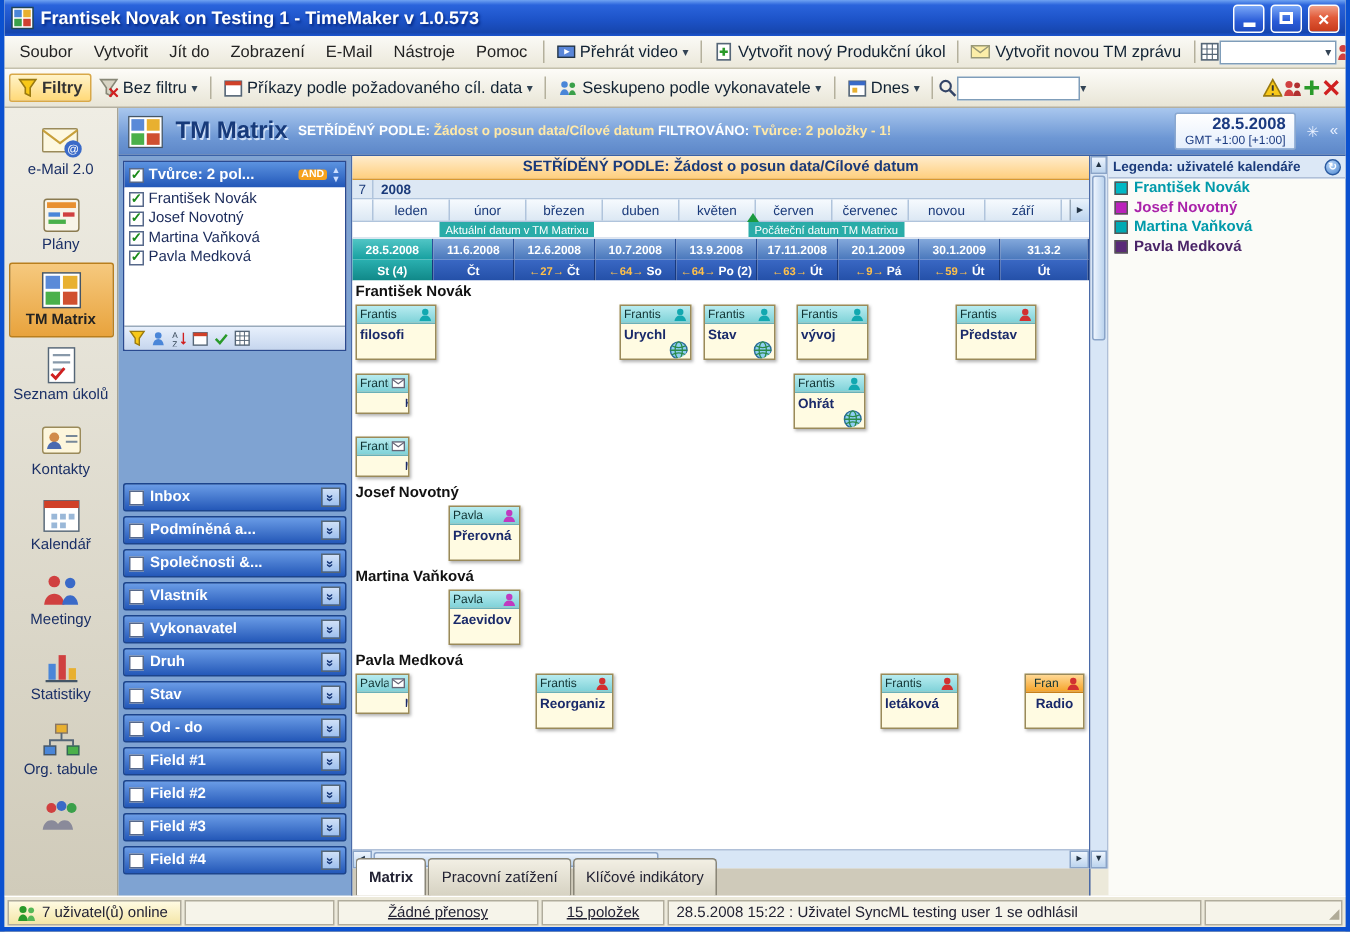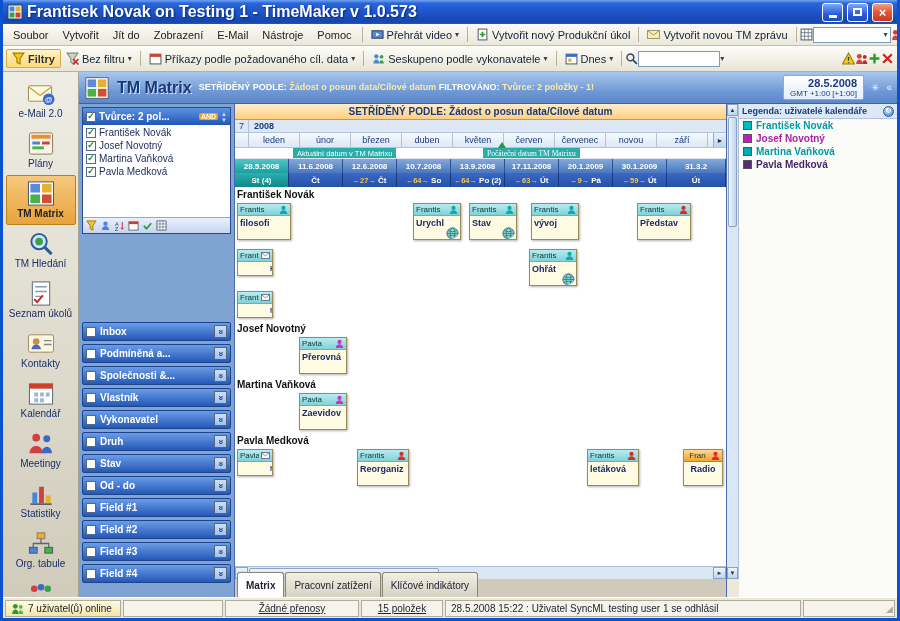--- a/index.html
+++ b/index.html
@@ -1,21 +1,21 @@
 <!DOCTYPE html>
 <html><head>
 <meta charset="utf-8">
 <style>
   html,body{margin:0;padding:0;background:#3a5a9a;}
   *{box-sizing:border-box;}
   .window{position:relative;width:900px;height:621px;background:#ece9da;border:3px solid #0b51d0;border-top:none;font-family:"Liberation Sans",sans-serif;overflow:hidden;}
   
   .titlebar{height:24px;background:linear-gradient(180deg,#6fa3f2 0%,#2a64dc 14%,#1d53c8 55%,#1646ae 90%,#1c55d0 100%);display:flex;align-items:center;gap:4px;padding:0 4px;}
   .title-icon svg{width:16px;height:16px;display:block;}
-  .title-text{color:#fff;font-size:16px;font-weight:bold;text-shadow:1px 1px 2px #03257e;flex:1;white-space:nowrap;overflow:hidden;}
+  .title-text{color:#fff;font-size:12px;font-weight:bold;text-shadow:1px 1px 2px #03257e;flex:1;white-space:nowrap;overflow:hidden;}
   .winbtn{width:21px;height:19px;border:1px solid #fff;border-radius:3px;display:flex;align-items:center;justify-content:center;color:#fff;font-size:13px;font-weight:bold;line-height:1;}
   .winbtn.min,.winbtn.max{background:linear-gradient(180deg,#7aa8f8,#2a5cd8 60%,#1e4cc0);}
   .winbtn.close{background:linear-gradient(180deg,#f0a088,#e25b3a 45%,#c83a1a);}
   .minbar{width:8px;height:3px;background:#fff;margin-top:9px;}
   .maxbox{width:9px;height:8px;border:2px solid #fff;}
   
   .menubar{height:22px;background:linear-gradient(180deg,#fbfaf6,#ebe8da);border-bottom:1px solid #c4c0ac;display:flex;align-items:center;padding:0 3px;font-size:11px;color:#222;white-space:nowrap;}
   .menu-item{padding:2px 7px;}
   .vsep{width:1px;height:15px;background:#b4b09c;margin:0 3px;flex:none;}
   .mbtn{display:flex;align-items:center;gap:3px;padding:2px 5px;color:#123;flex:none;}
@@ -74,21 +74,21 @@
   .year-stub{width:14px;border-right:1px solid #b0c4dc;display:flex;align-items:center;justify-content:center;}
   .year-cell{flex:1;padding-left:5px;display:flex;align-items:center;font-weight:bold;}
   .month-row{height:15px;display:flex;background:linear-gradient(180deg,#f6fafe,#dce8f4);border-bottom:1px solid #b0c4dc;font-size:9px;color:#1a3a7a;flex:none;position:relative;}
   .month-stub{width:14px;border-right:1px solid #b0c4dc;}
   .month-cells{display:flex;flex:1;}
   .month-cell{width:51px;border-right:1px solid #b0c4dc;display:flex;align-items:center;justify-content:center;white-space:nowrap;overflow:hidden;}
   .month-scroll{width:13px;background:linear-gradient(180deg,#e8f2fc,#bcd4ee);border-left:1px solid #9ab;display:flex;align-items:center;justify-content:center;font-size:7px;color:#234;}
   .current-marker{position:absolute;left:263px;bottom:-1px;width:0;height:0;border-left:4px solid transparent;border-right:4px solid transparent;border-bottom:6px solid #1a9a40;}
   .labels-row{height:11px;position:relative;background:#fff;border-bottom:1px solid #dde4f0;flex:none;}
   .tl-chip{position:absolute;top:0;height:10px;background:#2aaca8;color:#fff;font-size:7.5px;display:flex;align-items:center;padding:0 4px;white-space:nowrap;}
-  .chip-current{left:58px;} .chip-start{left:248px;font-family:Liberation Serif, serif;}
+  .chip-current{left:58px;} .chip-start{left:264px;}
   .date-row,.day-row{height:14px;display:flex;font-size:8px;font-weight:bold;color:#fff;flex:none;}
   .date-cell{width:54px;background:linear-gradient(180deg,#84a9dc,#4a78bc);border-right:1px solid #2a5098;display:flex;align-items:center;justify-content:center;white-space:nowrap;overflow:hidden;}
   .date-cell.current{background:linear-gradient(180deg,#52c6c6,#17a0a0);}
   .date-cell:last-child,.day-cell:last-child{flex:1;}
   .day-cell{width:54px;background:linear-gradient(180deg,#3a68c4,#2450a8);border-right:1px solid #18387c;display:flex;align-items:center;justify-content:center;gap:2px;white-space:nowrap;overflow:hidden;}
   .day-cell.current{background:linear-gradient(180deg,#2ab0b0,#108888);}
   .gap{color:#ffc04a;font-size:7.5px;}
   .gap:empty{display:none;}
   .matrix-body{flex:1;overflow:hidden;background:#fff;position:relative;}
   .group-name{height:14px;display:flex;align-items:center;padding-left:2px;font-weight:bold;font-size:10px;color:#111;}
@@ -346,30 +346,20 @@
               <rect x="16" y="4" width="10" height="9" fill="#e8b030"></rect>
               <rect x="4" y="15" width="10" height="9" fill="#4ab04a"></rect>
               <rect x="16" y="15" width="10" height="9" fill="#d05030"></rect>
             </svg>
           </span>
     <span class="nav-label">TM Matrix</span>
   </div>
         <div class="nav-item">
     <span class="nav-icon">
             <svg viewBox="0 0 30 28">
-              <circle cx="13" cy="12" r="8" fill="#cfe6f8" stroke="#2a5a9a" stroke-width="2"></circle>
-              <circle cx="13" cy="12" r="4" fill="#3aa04a"></circle>
-              <path d="M19 18l7 7" stroke="#2a5a9a" stroke-width="3"></path>
-            </svg>
-          </span>
-    <span class="nav-label">TM Hledání</span>
-  </div>
-        <div class="nav-item">
-    <span class="nav-icon">
-            <svg viewBox="0 0 30 28">
               <rect x="6" y="2" width="18" height="24" fill="#fff" stroke="#567"></rect>
               <path d="M9 7h12M9 12h12M9 17h8" stroke="#89a" stroke-width="1.5"></path>
               <path d="M8 20l3 3 6-7" stroke="#d02020" stroke-width="2" fill="none"></path>
             </svg>
           </span>
     <span class="nav-label">Seznam úkolů</span>
   </div>
         <div class="nav-item">
     <span class="nav-icon">
             <svg viewBox="0 0 30 28">

